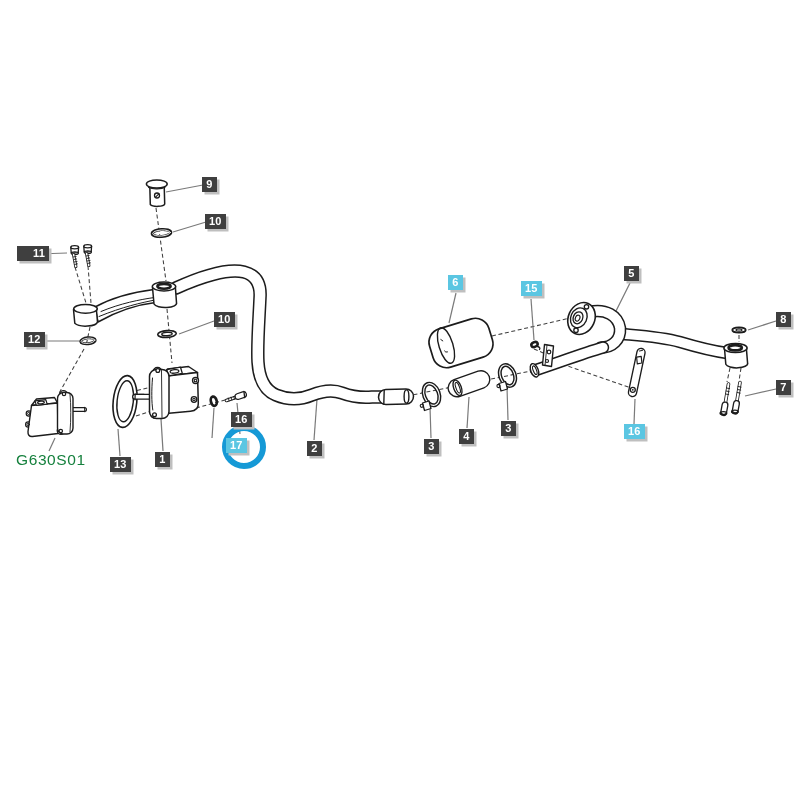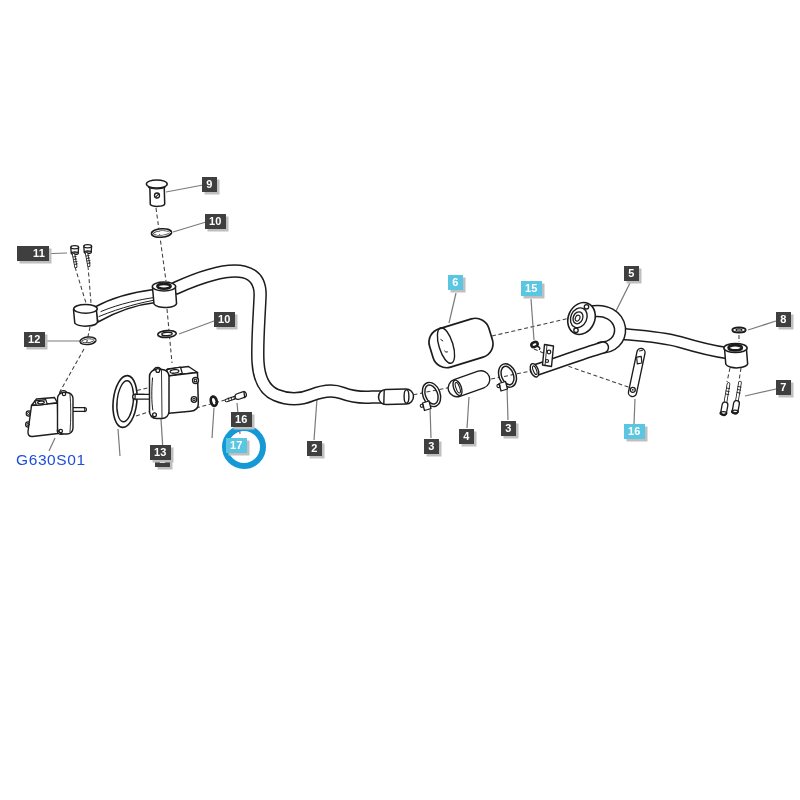--- a/index.html
+++ b/index.html
@@ -21,21 +21,21 @@
   }
   .callout.dark{background:var(--callout-bg,#3f3f3f);}
   .callout.active{background:var(--callout-active,#5bc6e2);}
   #highlight-ring{
     position:absolute;z-index:2;
     border-style:solid;border-color:#1599d6;border-radius:50%;
     box-sizing:border-box;background:transparent;
   }
   #product-code{
     position:absolute;left:16px;top:451px;z-index:3;
-    font-size:15.5px;color:#1d4ed8;letter-spacing:0.6px;
+    font-size:15.5px;color:#15803d;letter-spacing:0.6px;
   }
 </style>
 </head>
 <body>
 
 <div id="stage">
 
   <svg id="artwork" width="800" height="800" viewBox="0 0 800 800" stroke-linecap="round" stroke-linejoin="round">
 
     <g stroke="#3f3f3f" stroke-width="1.05" stroke-dasharray="4 2.6" fill="none" stroke-linecap="butt">
@@ -289,17 +289,17 @@
       <div class="callout dark" style="left: 776px; top: 312px;">8</div>
       <div class="callout dark" style="left: 776px; top: 380px;">7</div>
       <div class="callout active" style="left: 624px; top: 424px;">16</div>
       <div class="callout dark" style="left: 501px; top: 421px;">3</div>
       <div class="callout dark" style="left: 459px; top: 429px;">4</div>
       <div class="callout dark" style="left: 424px; top: 439px;">3</div>
       <div class="callout dark" style="left: 307px; top: 441px;">2</div>
       <div class="callout dark" style="left: 231px; top: 412px;">16</div>
       <div class="callout active" style="left: 202px; top: 438px; margin-left: 24px;">17</div>
       <div class="callout dark" style="left: 155px; top: 452px;">1</div>
-      <div class="callout dark" style="left: 110px; top: 445px; margin-left: 40px;">13</div>
+      <div class="callout dark" style="left: 110px; top: 457px;">13</div>
     </div>
 
   <div id="product-code">G630S01</div>
 </div>
 
 </body></html>

